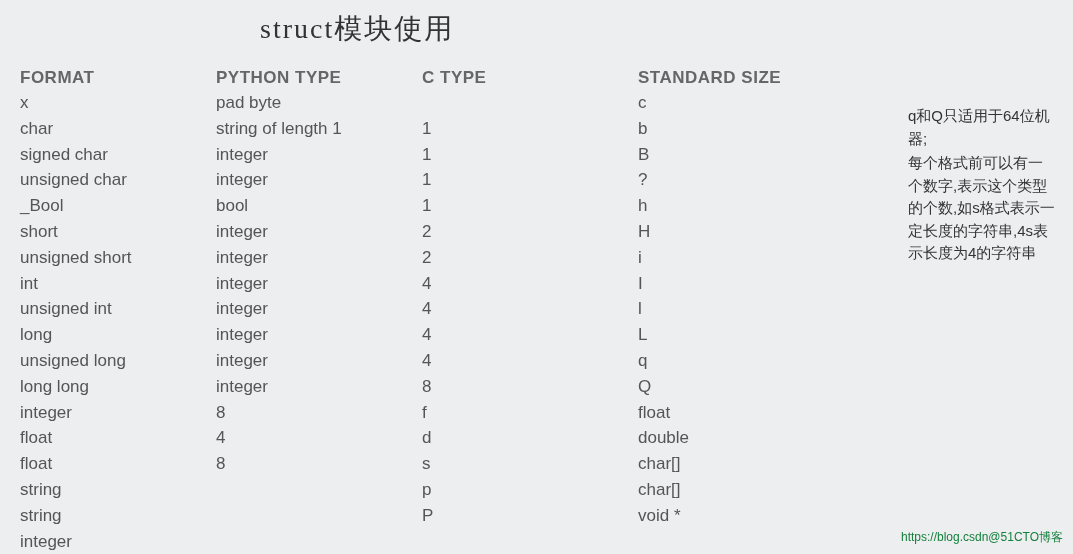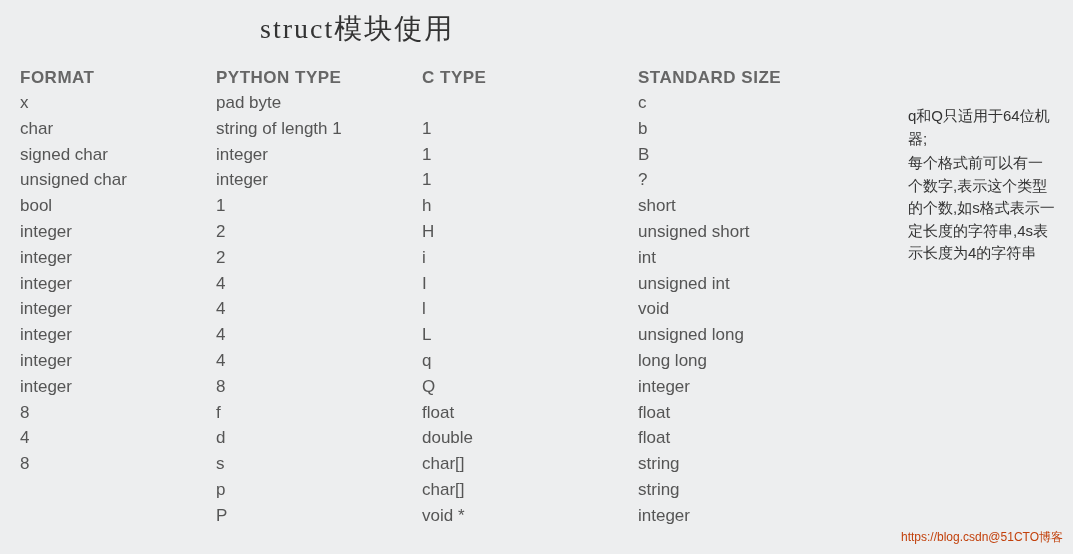--- a/index.html
+++ b/index.html
@@ -58,21 +58,21 @@
       font-family: "Microsoft YaHei", sans-serif;
     }
     .sidebar p {
       margin-bottom: 2px;
     }
     .watermark {
       position: absolute;
       bottom: 8px;
       right: 10px;
       font-size: 12px;
-      color: #c2410c;
+      color: #15803d;
     }
   </style>
 </head>
 <body>
 
 <div class="wrapper">
   <div class="main-content">
     <div class="title">struct模块使用</div>
     <div class="table">
       <div class="header-cell">FORMAT</div>
@@ -93,20 +93,21 @@
       <div class="cell">signed char</div>
       <div class="cell">integer</div>
       <div class="cell">1</div>
 
       <div class="cell">B</div>
       <div class="cell">unsigned char</div>
       <div class="cell">integer</div>
       <div class="cell">1</div>
 
       <div class="cell">?</div>
+      <div class="cell">_Bool</div>
       <div class="cell">bool</div>
       <div class="cell">1</div>
 
       <div class="cell">h</div>
       <div class="cell">short</div>
       <div class="cell">integer</div>
       <div class="cell">2</div>
 
       <div class="cell">H</div>
       <div class="cell">unsigned short</div>
@@ -117,21 +118,21 @@
       <div class="cell">int</div>
       <div class="cell">integer</div>
       <div class="cell">4</div>
 
       <div class="cell">I</div>
       <div class="cell">unsigned int</div>
       <div class="cell">integer</div>
       <div class="cell">4</div>
 
       <div class="cell">l</div>
-      <div class="cell">void</div>
+      <div class="cell">long</div>
       <div class="cell">integer</div>
       <div class="cell">4</div>
 
       <div class="cell">L</div>
       <div class="cell">unsigned long</div>
       <div class="cell">integer</div>
       <div class="cell">4</div>
 
       <div class="cell">q</div>
       <div class="cell">long long</div>

